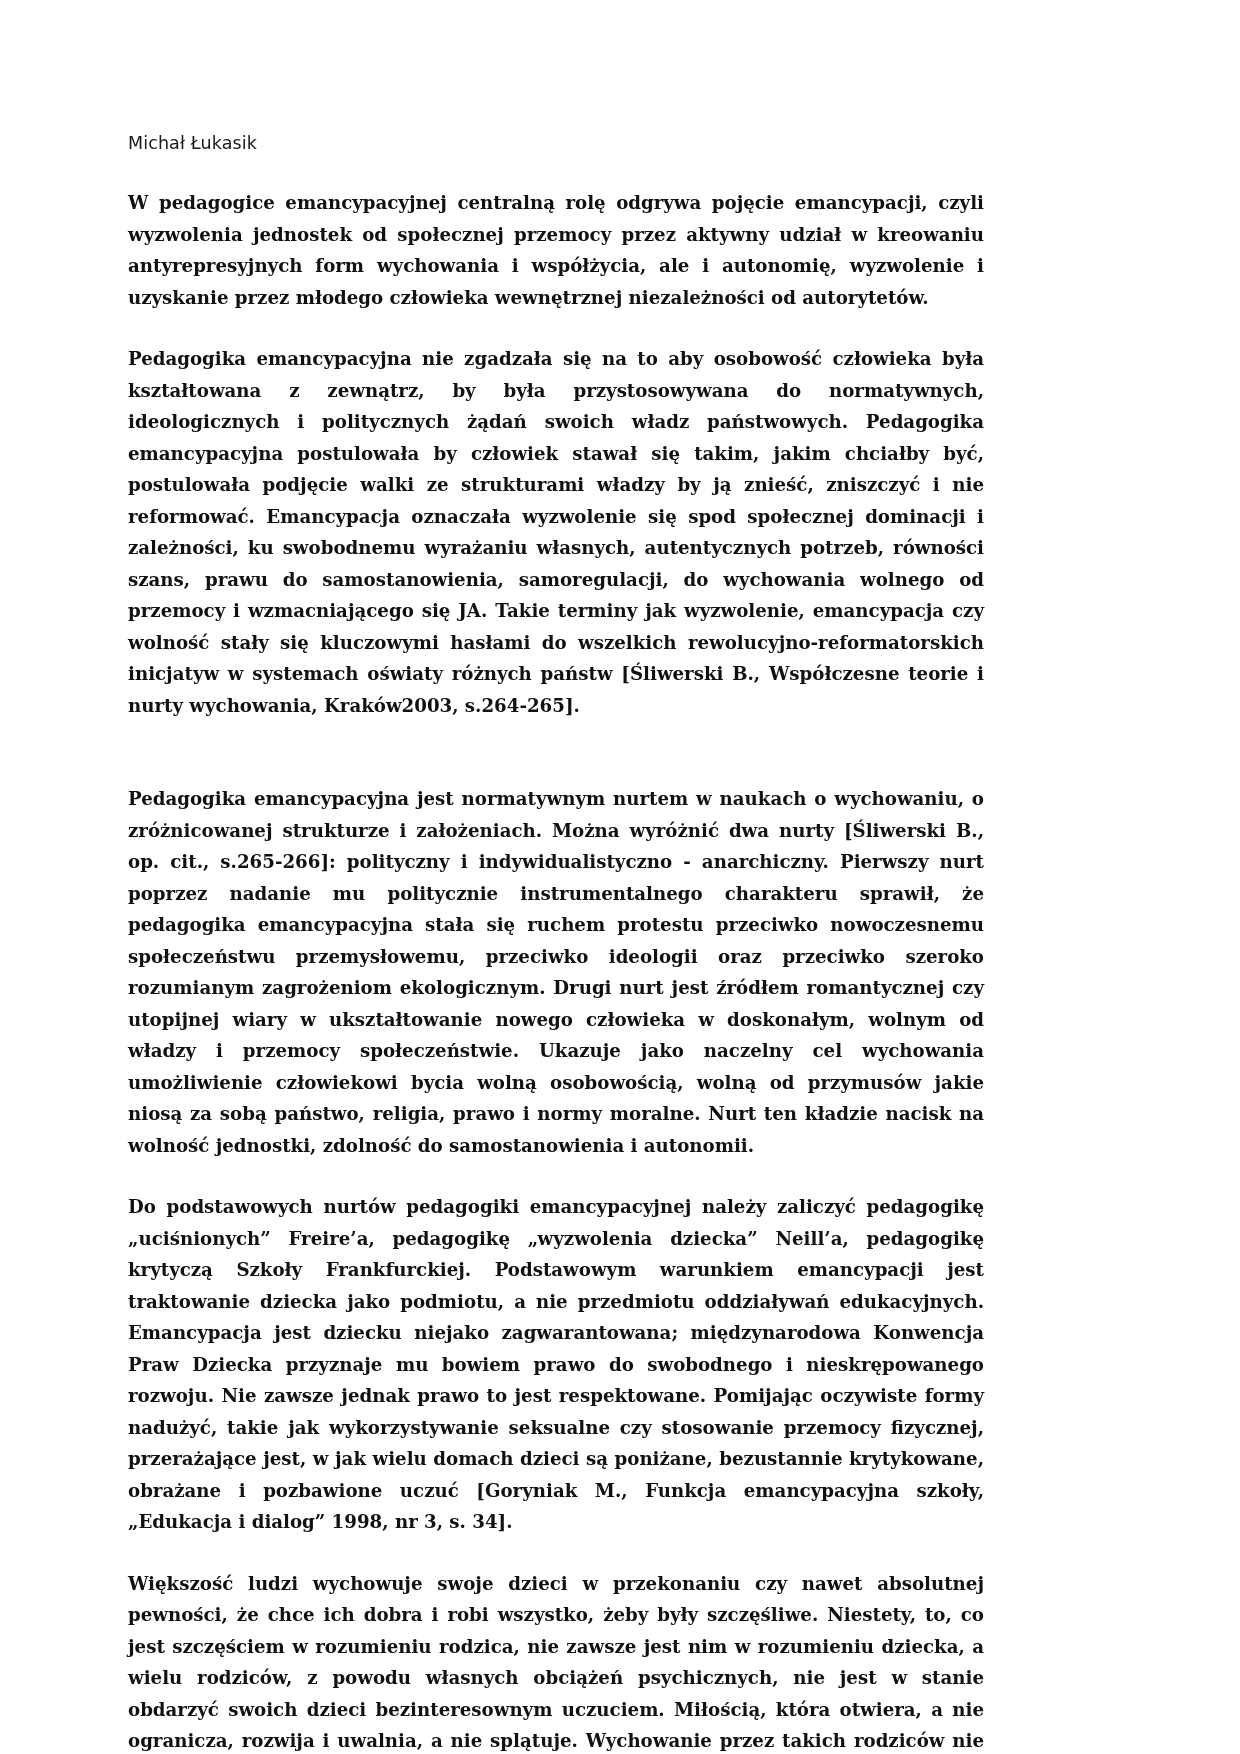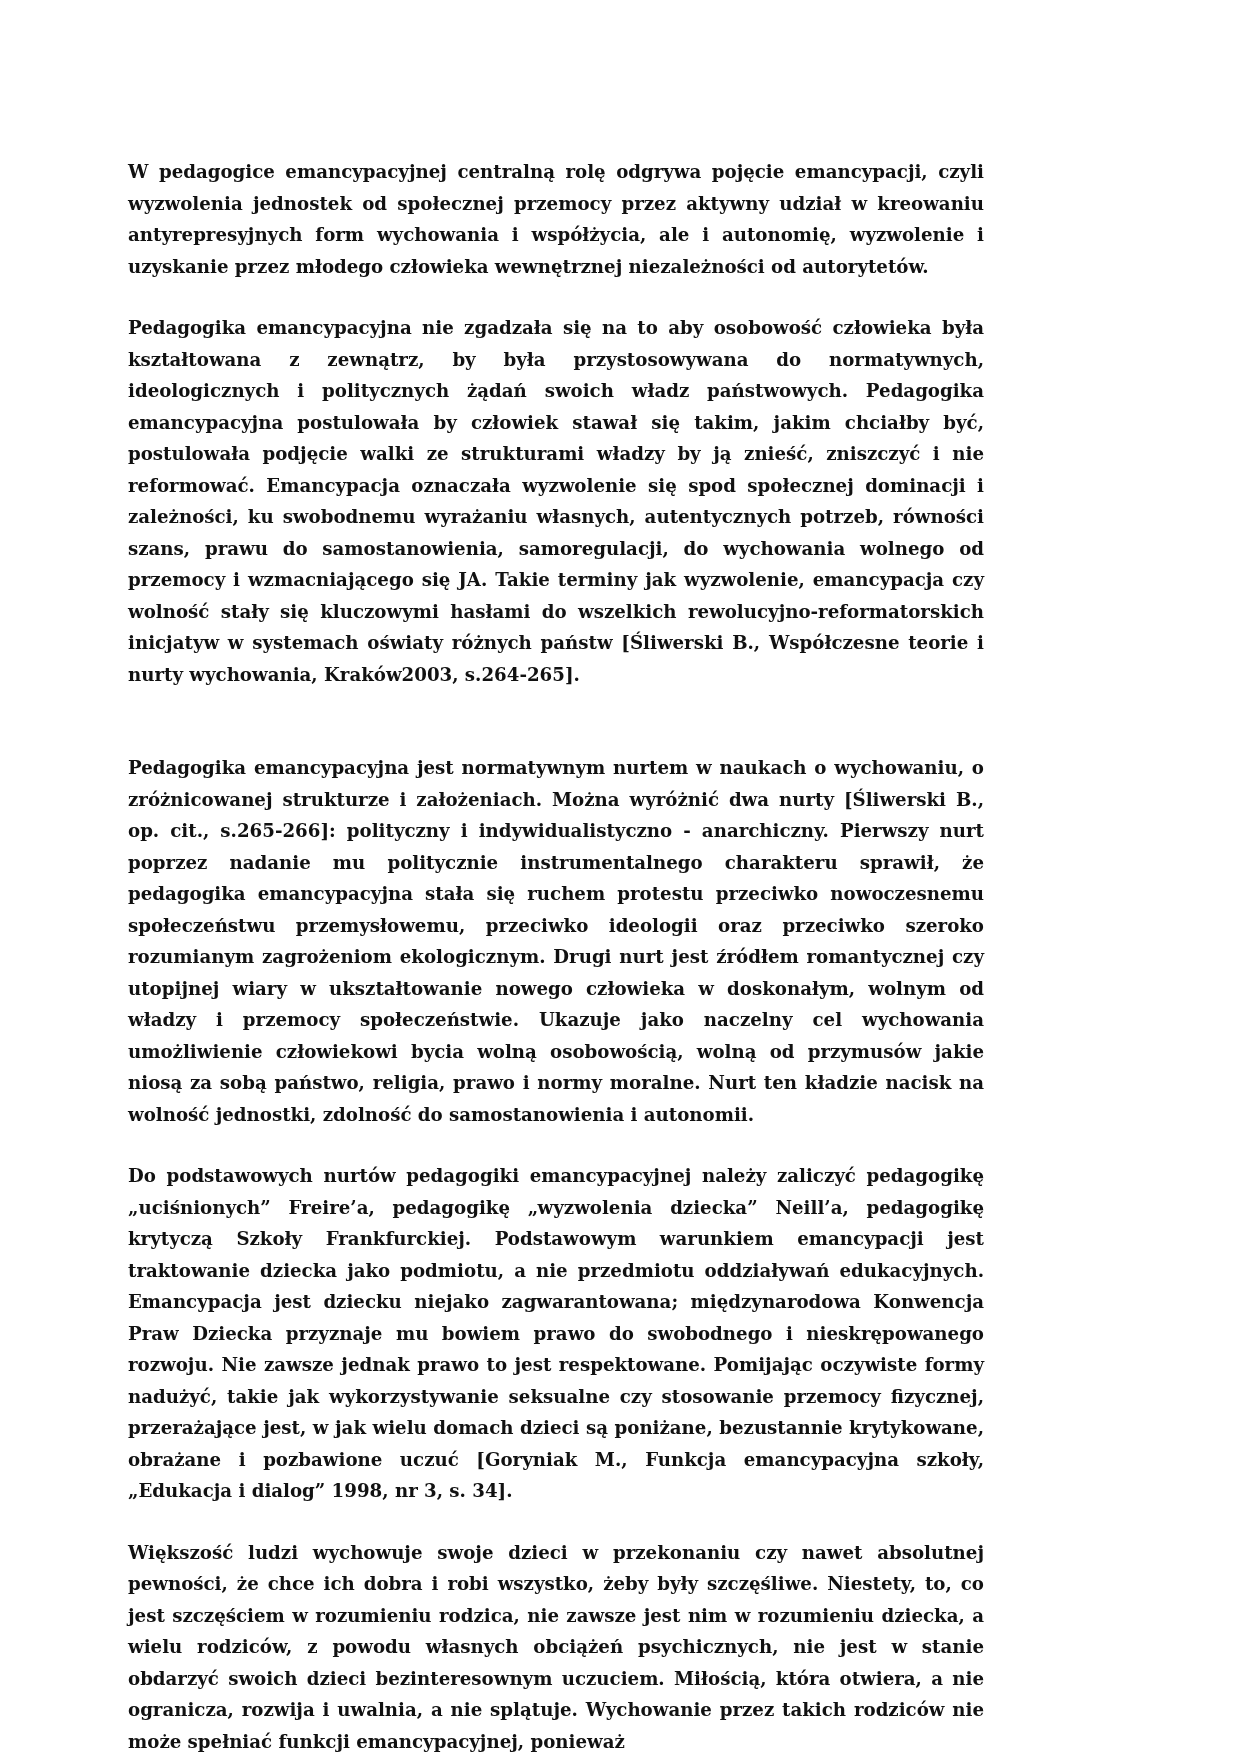--- a/index.html
+++ b/index.html
@@ -41,20 +41,21 @@
   .gap-small { height: 28px; }
   .gap-para  { height: 30px; }
   .gap-big   { height: 62px; }
 </style>
 </head>
 <body>
 
 <div class="page">
   <div class="content">
 
+    <div class="heading-line">Michał Łukasik</div>
 
     <div class="gap-small"></div>
 
     <p class="para">W pedagogice emancypacyjnej centralną rolę odgrywa pojęcie emancypacji, czyli wyzwolenia jednostek od społecznej przemocy przez aktywny udział w kreowaniu antyrepresyjnych form wychowania i współżycia, ale i autonomię, wyzwolenie i uzyskanie przez młodego człowieka wewnętrznej niezależności od autorytetów.</p>
 
     <div class="gap-para"></div>
 
     <p class="para">Pedagogika emancypacyjna nie zgadzała się na to aby osobowość człowieka była kształtowana z zewnątrz, by była przystosowywana do normatywnych, ideologicznych i politycznych żądań swoich władz państwowych. Pedagogika emancypacyjna postulowała by człowiek stawał się takim, jakim chciałby być, postulowała podjęcie walki ze strukturami władzy by ją znieść, zniszczyć i nie reformować. Emancypacja oznaczała wyzwolenie się spod społecznej dominacji i zależności, ku swobodnemu wyrażaniu własnych, autentycznych potrzeb, równości szans, prawu do samostanowienia, samoregulacji, do wychowania wolnego od przemocy i wzmacniającego się JA. Takie terminy jak wyzwolenie, emancypacja czy wolność stały się kluczowymi hasłami do wszelkich rewolucyjno-reformatorskich inicjatyw w systemach oświaty różnych państw [Śliwerski B., Współczesne teorie i nurty wychowania, Kraków2003, s.264-265].</p>
 
     <div class="gap-big"></div>

